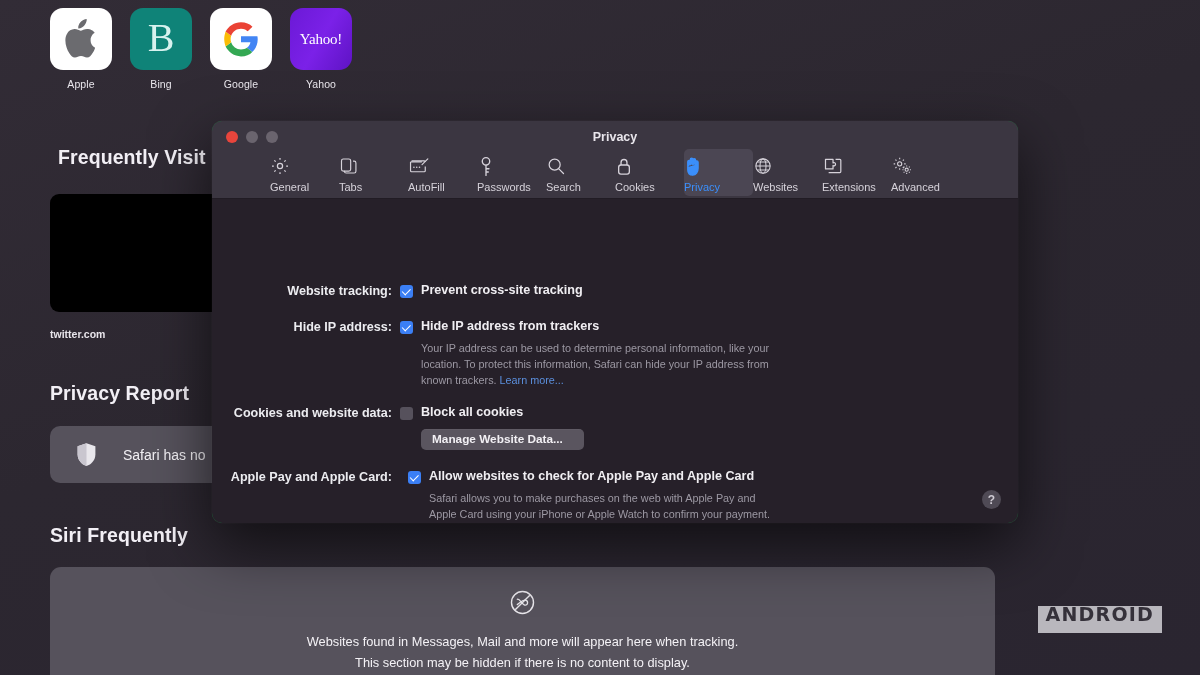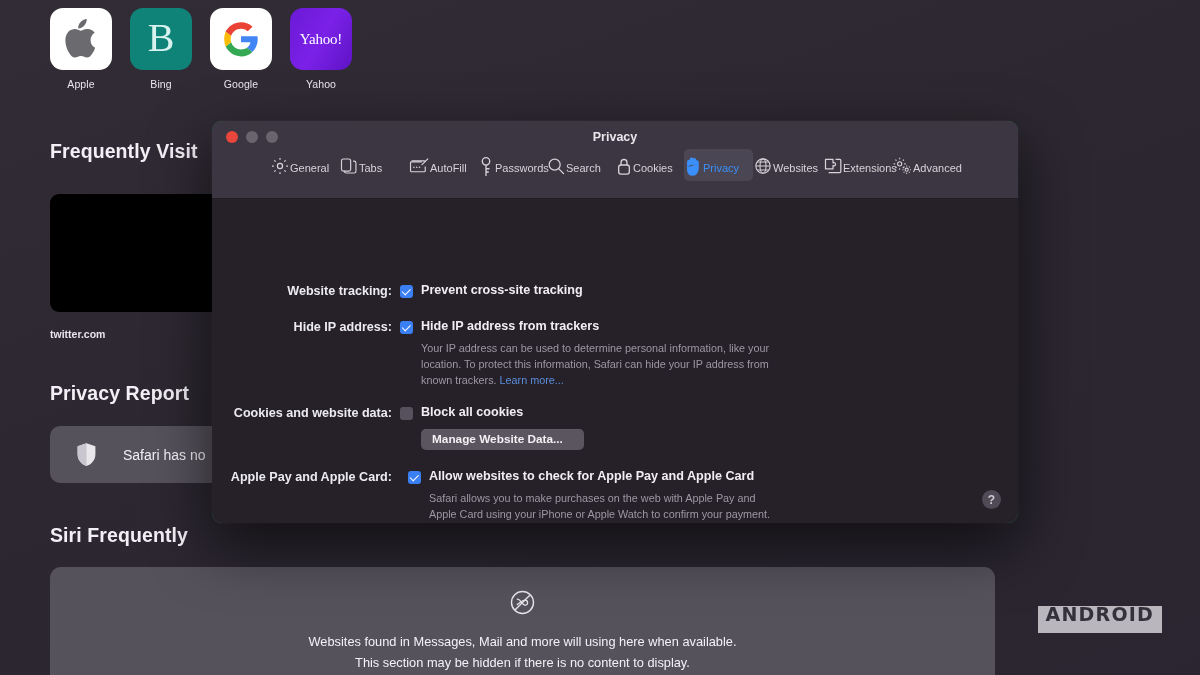--- a/index.html
+++ b/index.html
@@ -45,21 +45,21 @@
     font-family: "Liberation Serif", serif;
     font-size: 15px; color: #ffffff; letter-spacing: -.2px;
   }
 
   
   .sec-title {
     position: absolute; left: 50px;
     font-size: 19.5px; font-weight: bold; color: #f2eff5;
     letter-spacing: .1px; white-space: nowrap;
   }
-  #t-freq { top: 140px; }
+  #t-freq { top: 146px; margin-left: 8px; }
   #t-priv { top: 382px; }
   #t-siri { top: 524px; }
 
   
   .freq-card {
     position: absolute; left: 50px; top: 194px;
     width: 180px; height: 118px;
     background: #000000; border-radius: 9px;
   }
   .freq-name {
@@ -137,21 +137,21 @@
     position: absolute; left: 0; right: 0; top: 9px;
     text-align: center; font-size: 12.5px; font-weight: bold; color: #e9e6ec;
   }
 
   .tabs {
     position: absolute; left: 0; right: 0; top: 28px;
     display: flex; justify-content: center; gap: 0;
   }
   .tab {
     width: 69px; padding: 5px 0 3px 0;
-    display: flex; align-items: center;
+    display: flex; flex-direction: column; align-items: flex-start;
     border-radius: 5px; cursor: default;
   }
   .tab .ticon { height: 24px; display: flex; align-items: center; justify-content: center; }
   .tab .tlabel {
     margin-top: 3px; font-size: 11px; color: #d6d2da; white-space: nowrap;
   }
   .tab.active { background: #4b4653; }
   .tab.active .tlabel { color: #3b8ffb; }
 
   
@@ -275,21 +275,21 @@
 
     <div class="siri-panel">
       <div class="siri-icon">
         <svg width="25" height="25" viewBox="0 0 25 25" aria-hidden="true">
           <circle cx="12.5" cy="12.5" r="11" fill="none" stroke="#e7e5ea" stroke-width="1.4"></circle>
           <path d="M7.3 9.2c2.2-1.3 4 4.4 6.9 5.6 1.9.8 3.4-.4 3.4-2.1 0-1.5-1.2-2.6-2.9-2.6-2.7 0-4.6 2.6-7.4 4.5" fill="none" stroke="#e7e5ea" stroke-width="1.3" stroke-linecap="round"></path>
           <line x1="5.2" y1="19.8" x2="19.8" y2="5.2" stroke="#e7e5ea" stroke-width="1.4"></line>
         </svg>
       </div>
       <div class="siri-lines">
-        <div class="siri-line">Websites found in Messages, Mail and more will using here when available.</div>
+        <div class="siri-line">Websites found in Messages, Mail and more will appear here when tracking.</div>
         <div class="siri-line">This section may be hidden if there is no content to display.</div>
       </div>
     </div>
 
     <div class="watermark">
       <div class="wm-a">ANDROID</div>
     </div>
   </div>
 
   <div class="prefs">

